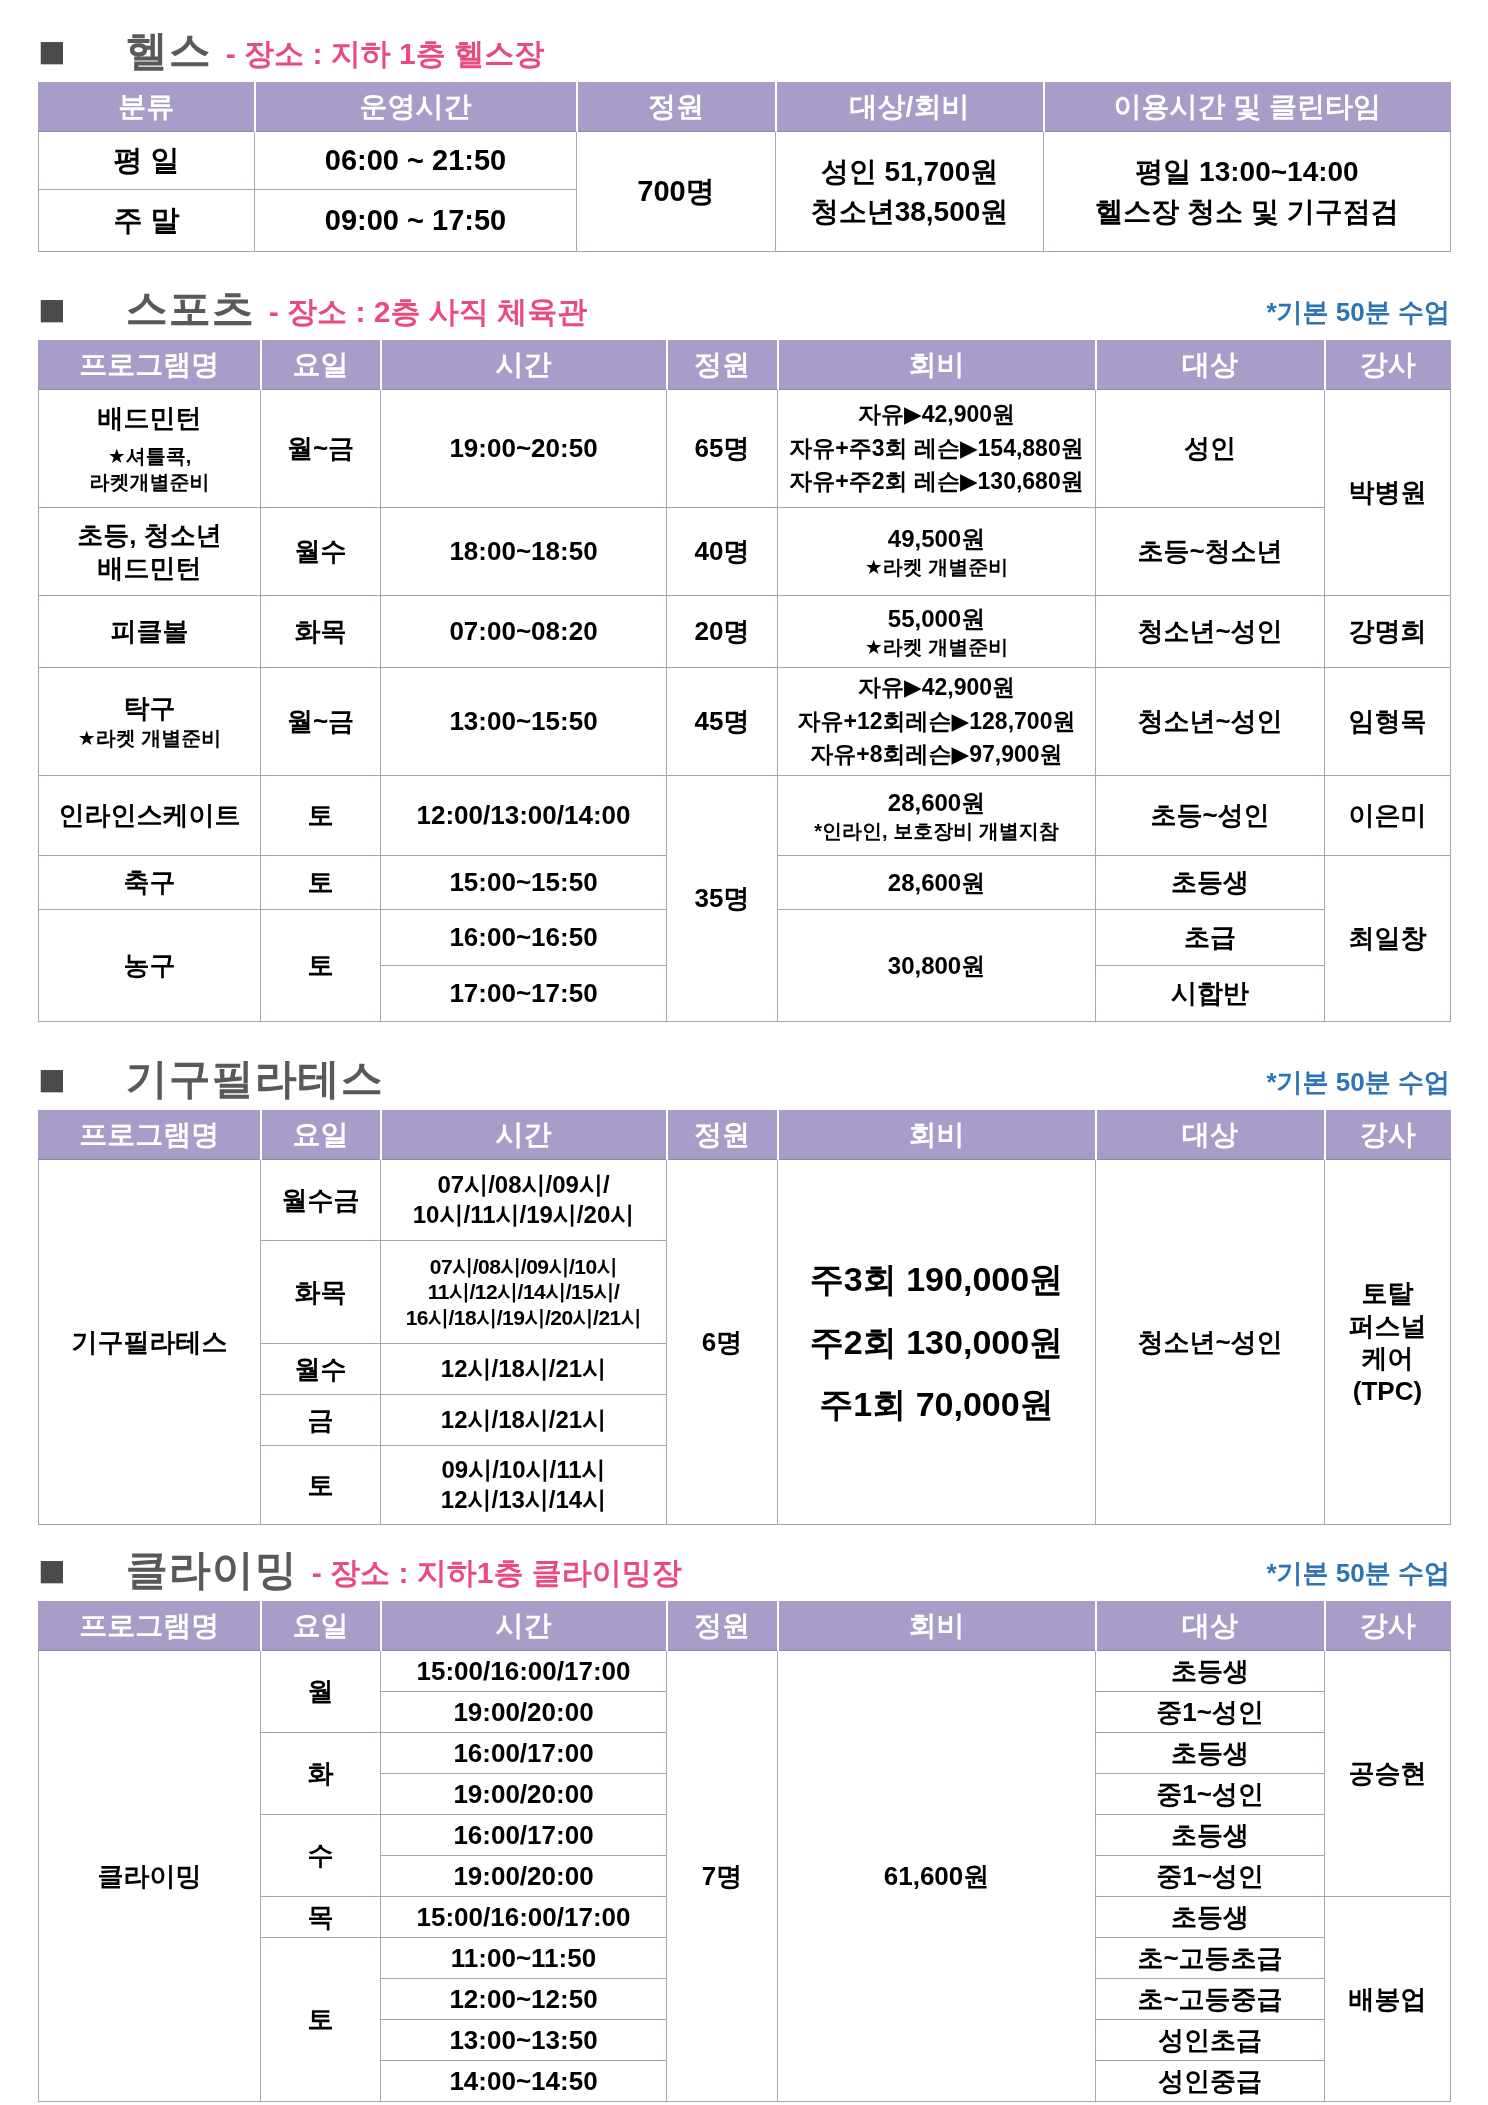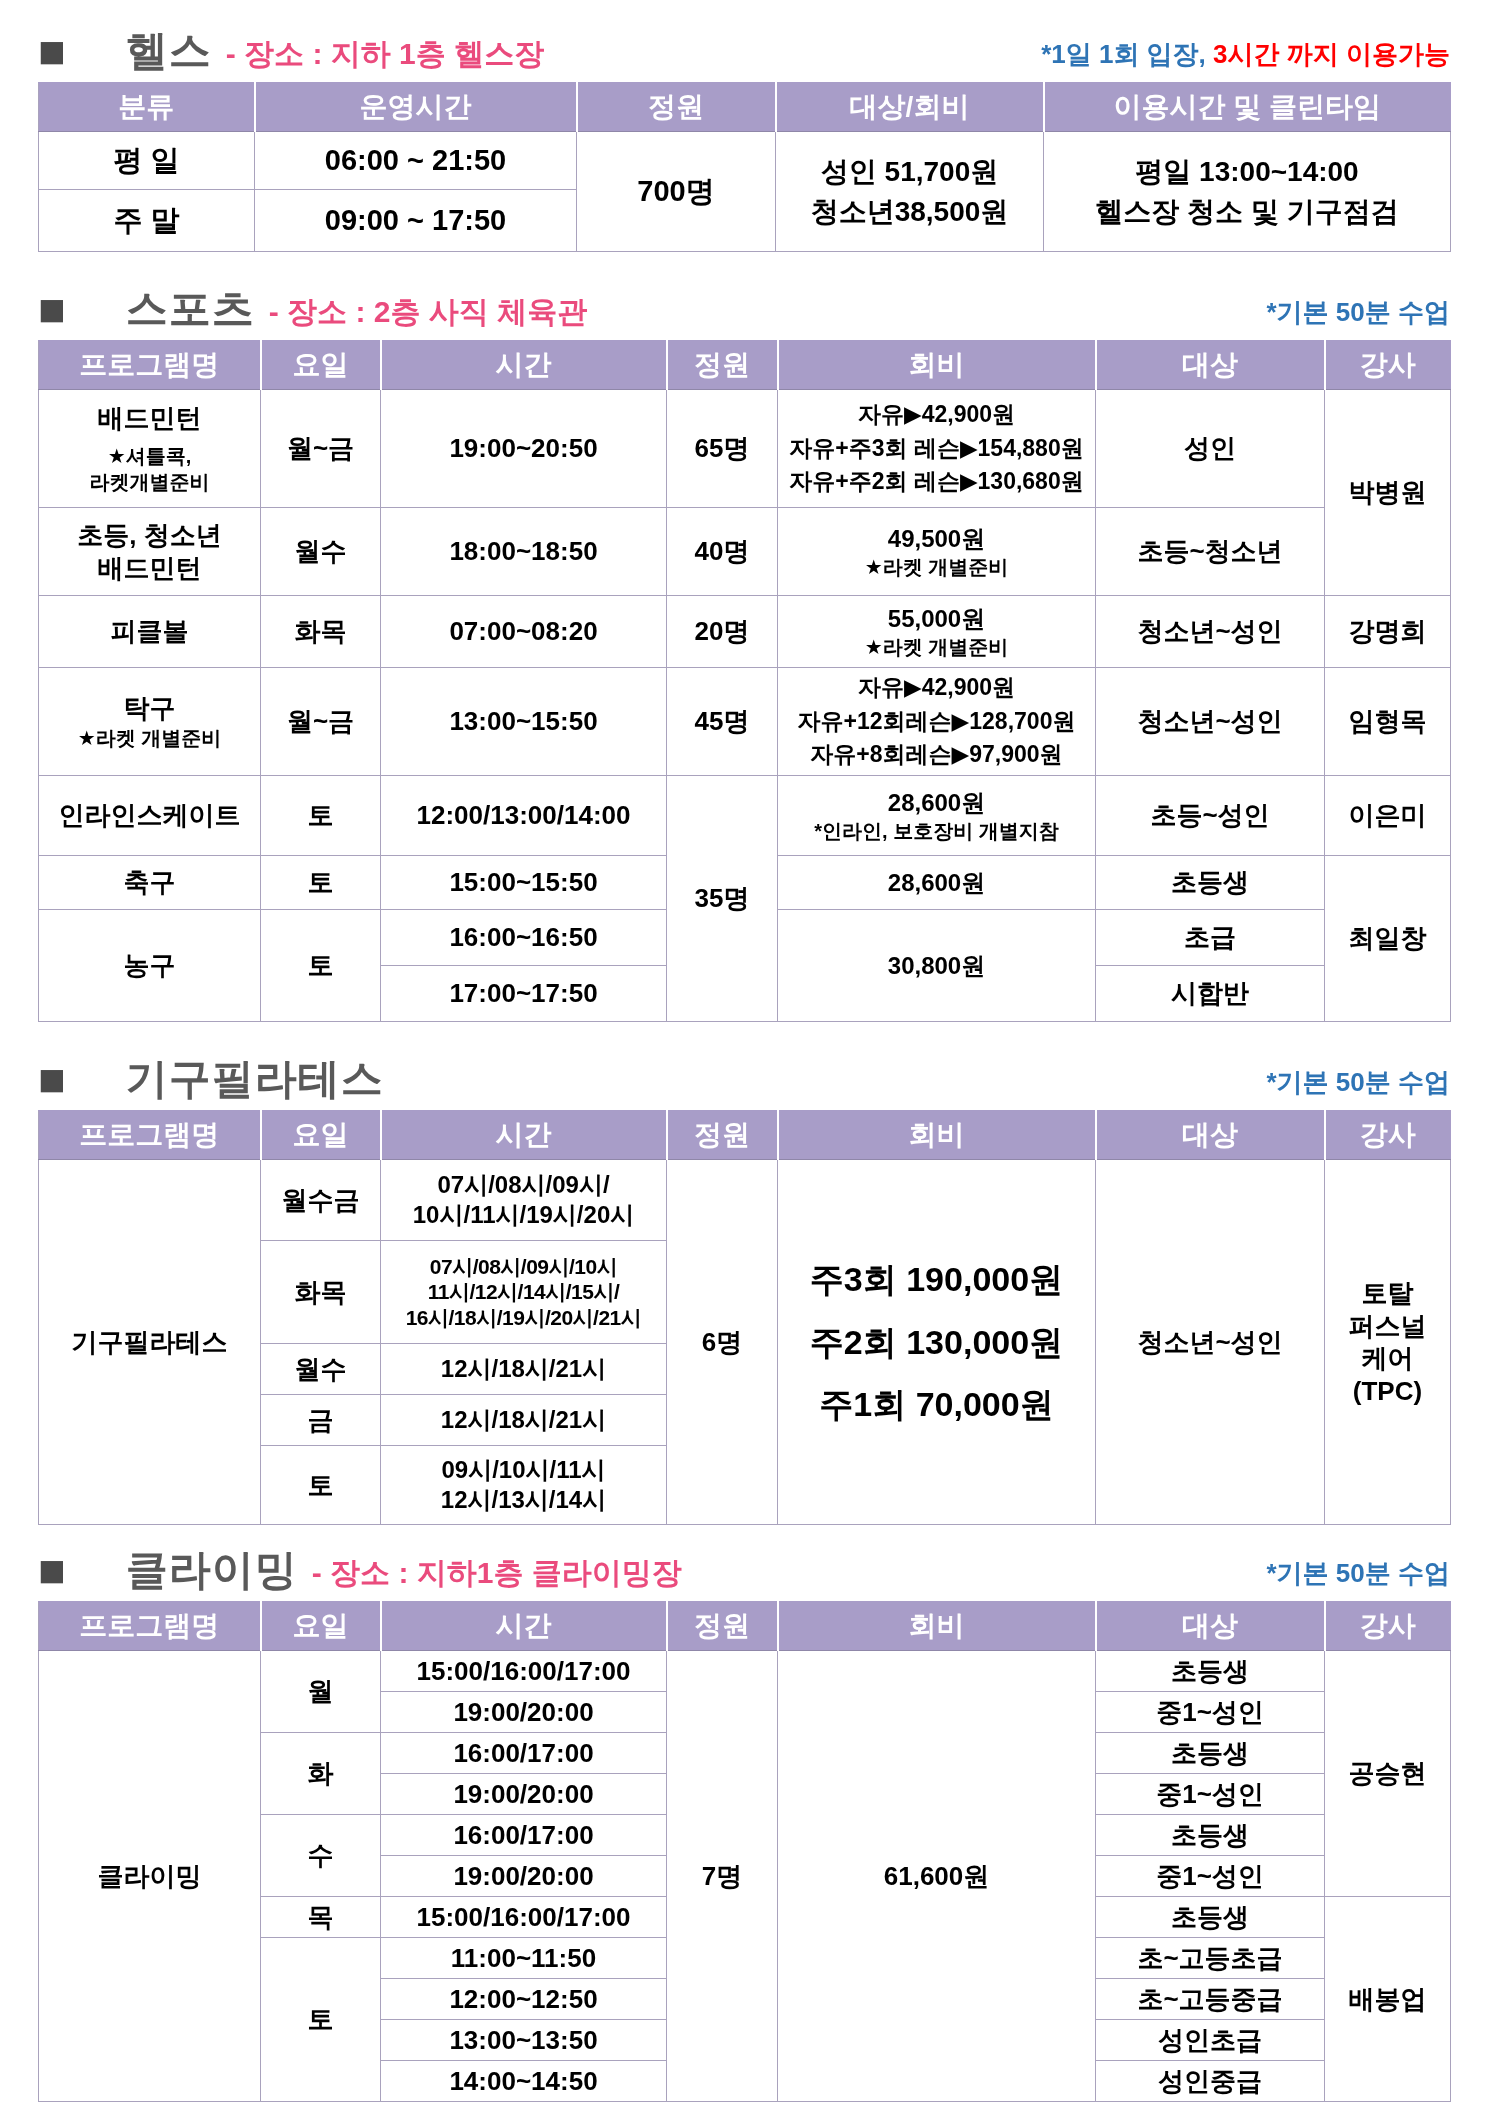--- a/index.html
+++ b/index.html
@@ -65,21 +65,20 @@
 </head>
 <body>
 
 <div class="page">
 
   <section class="sec1">
     <div class="sec-head">
       <span class="bullet">■</span>
       <span class="sec-name">헬스</span>
       <span class="sec-loc">- 장소 : 지하 1층 헬스장</span>
-      <span class="sec-note"><span>*1일 1회 입장,</span> <span class="red">3시간 까지 이용가능</span></span>
     </div>
     <table class="t1">
       <colgroup>
           <col style="width:216px">
           <col style="width:322px">
           <col style="width:199px">
           <col style="width:268px">
           <col style="width:407px">
         </colgroup>
       <tbody>

